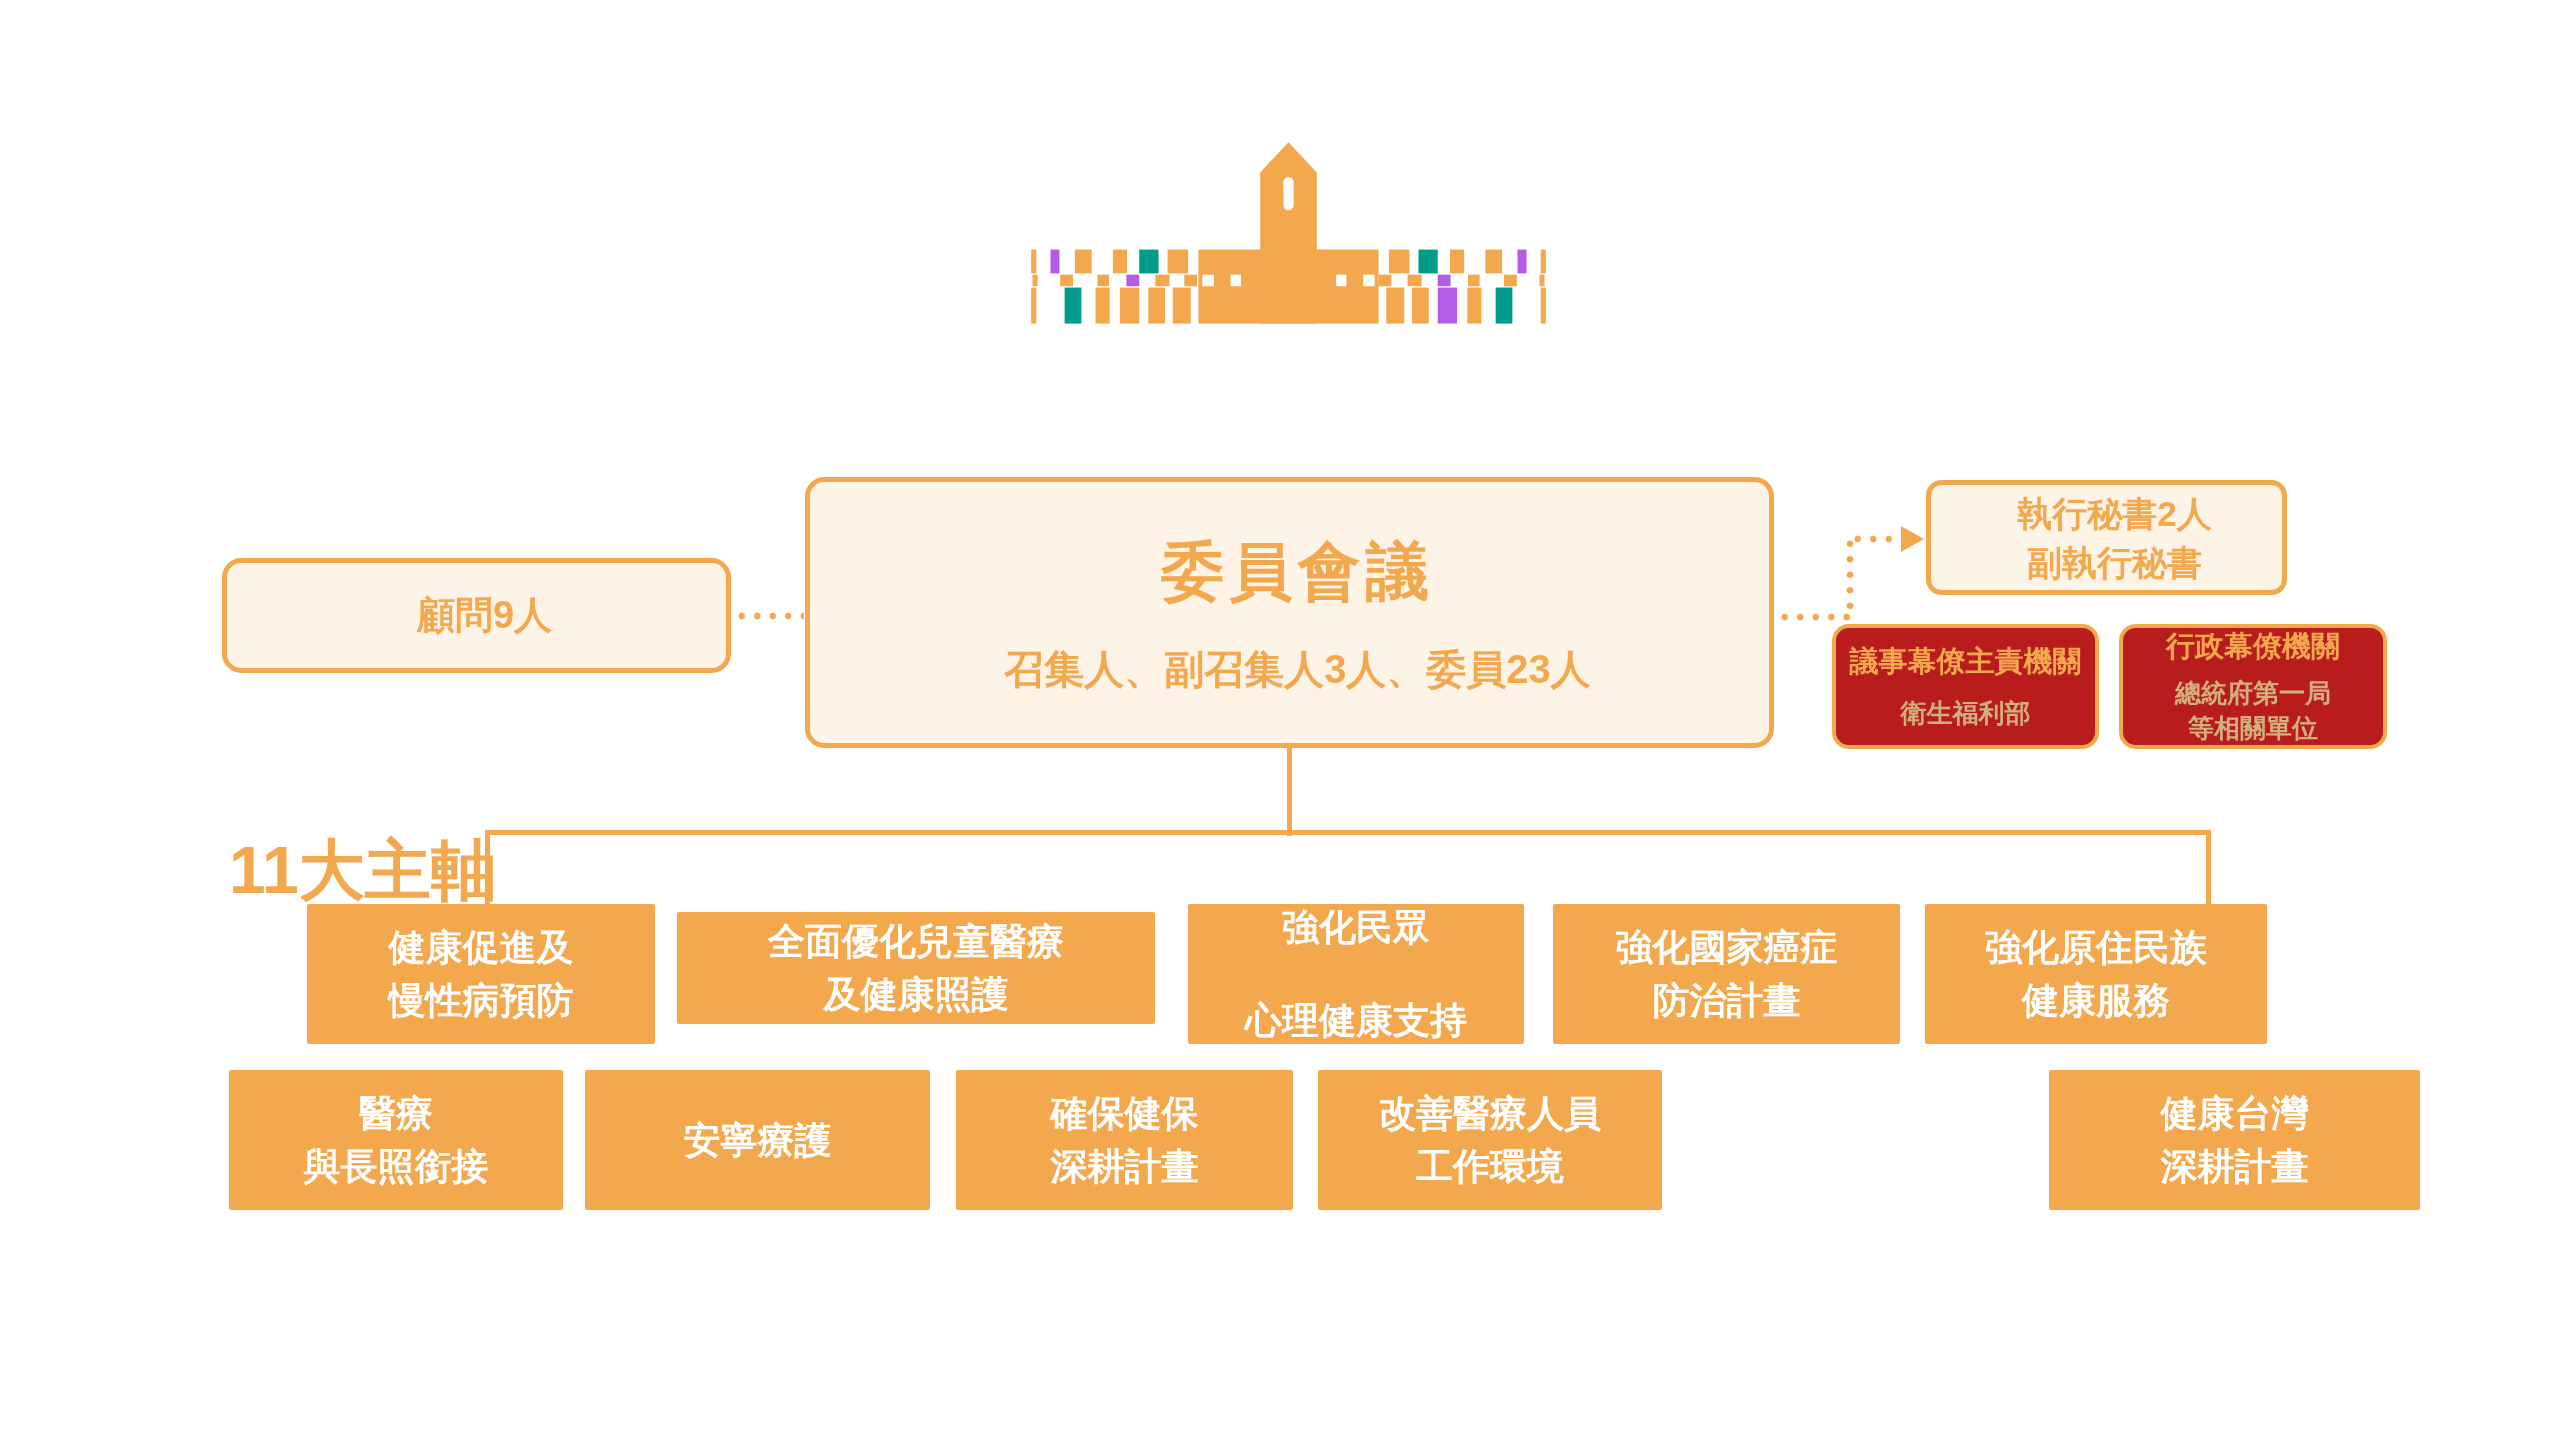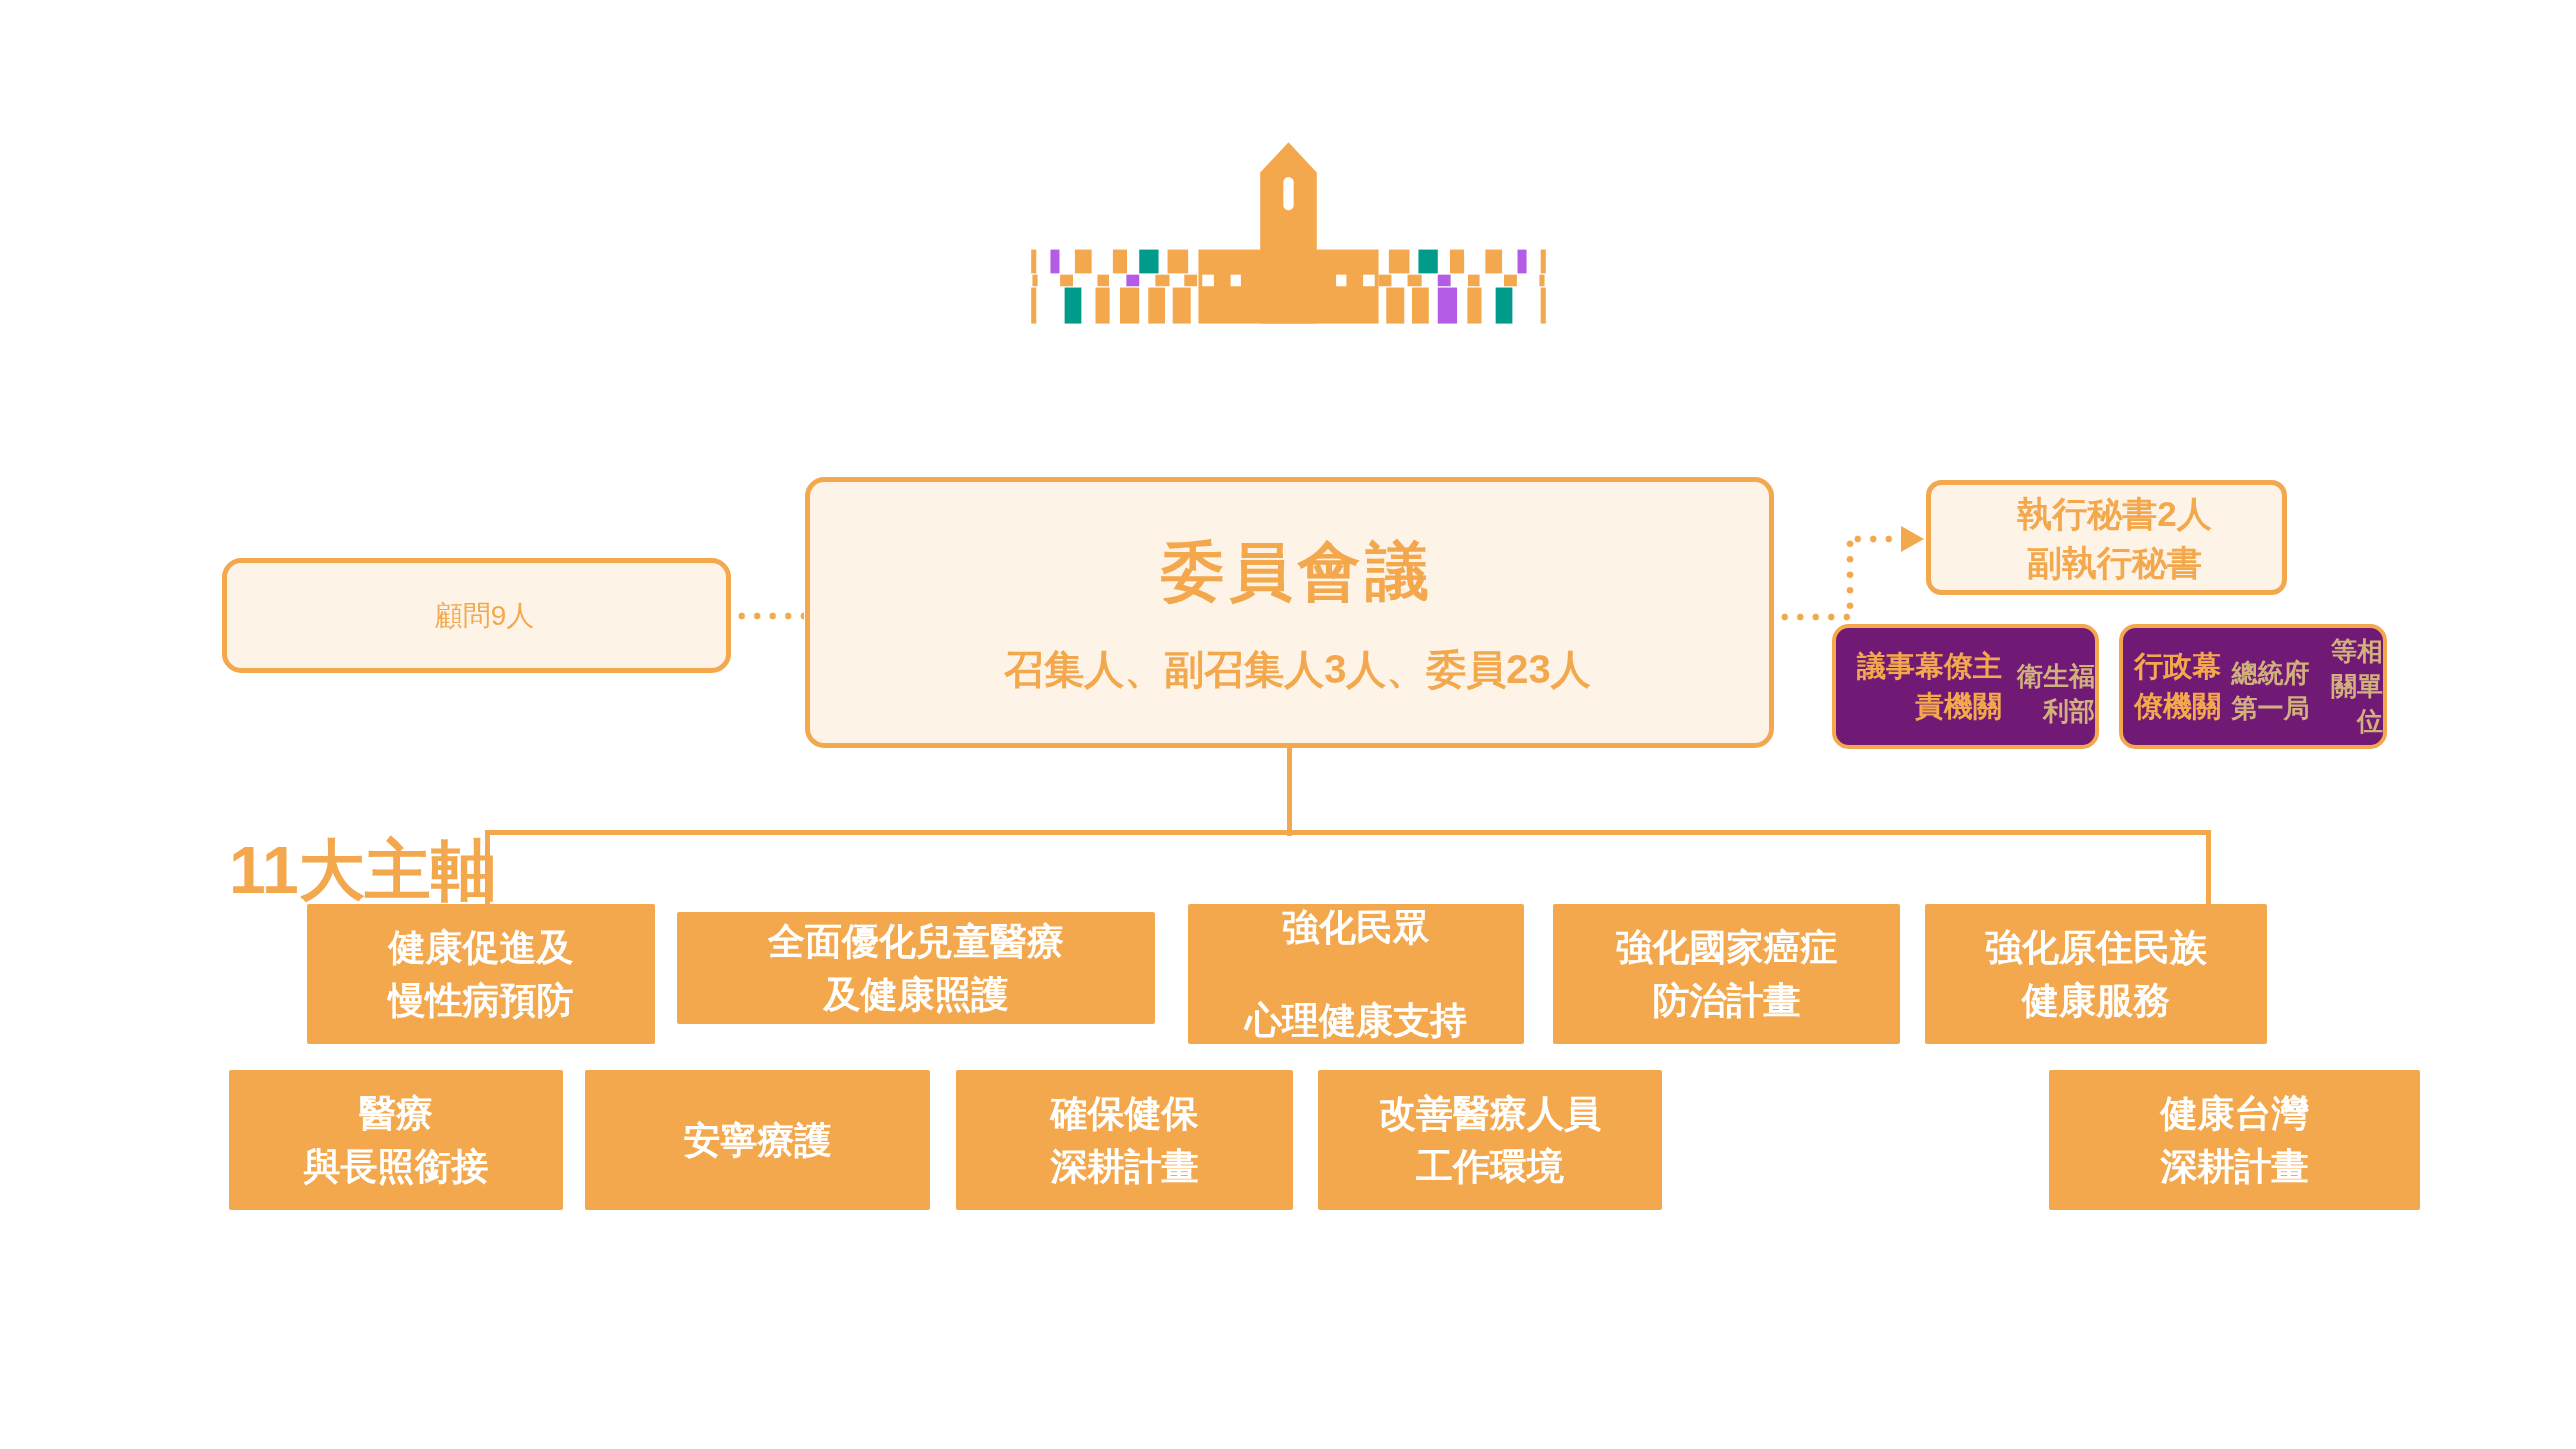--- a/index.html
+++ b/index.html
@@ -15,39 +15,39 @@
   .outline-box{
     position:absolute;
     background:var(--cream);
     border:5.2px solid var(--orange);
     border-radius:19.3px;
     display:flex;flex-direction:column;align-items:center;justify-content:center;
     text-align:center;box-sizing:border-box;padding-left:16px;
   }
   .white-box{
     position:absolute;
-    background:#701a75;
+    background:#b91c1c;
     border:4.5px solid var(--orange);
     border-radius:16.7px;
-    display:flex;flex-direction:row;align-items:center;justify-content:center;
+    display:flex;flex-direction:column;align-items:center;justify-content:center;
     text-align:right;box-sizing:border-box;
   }
   .axis-box{
     position:absolute;
     background:var(--orange);
     border-radius:2px;
     color:#FFFFFF;
     display:flex;flex-direction:column;align-items:center;justify-content:center;
     text-align:center;
     font-weight:bold;font-size:37px;line-height:53px;
   }
 
   .committee-title{font-size:63px;font-weight:bold;color:var(--orange);letter-spacing:5.2px;}
   .committee-subtitle{font-size:40px;font-weight:bold;color:var(--orange);margin-top:27px;}
-  .advisor-label{font-size:28px;font-weight:normal;color:var(--orange);}
+  .advisor-label{font-size:38px;font-weight:bold;color:var(--orange);}
   .secretary-label{font-size:35px;font-weight:bold;color:var(--orange);line-height:49px;}
   .staff-title{font-size:29px;font-weight:bold;color:var(--orange);}
   .staff-sub{font-size:26px;font-weight:bold;color:var(--tan);line-height:35px;margin-top:14px;}
   .axes-label{
     position:absolute;left:229px;top:826px;
     font-size:66px;font-weight:bold;color:var(--orange);
   }
 
   
   .line{position:absolute;background:var(--orange);}

